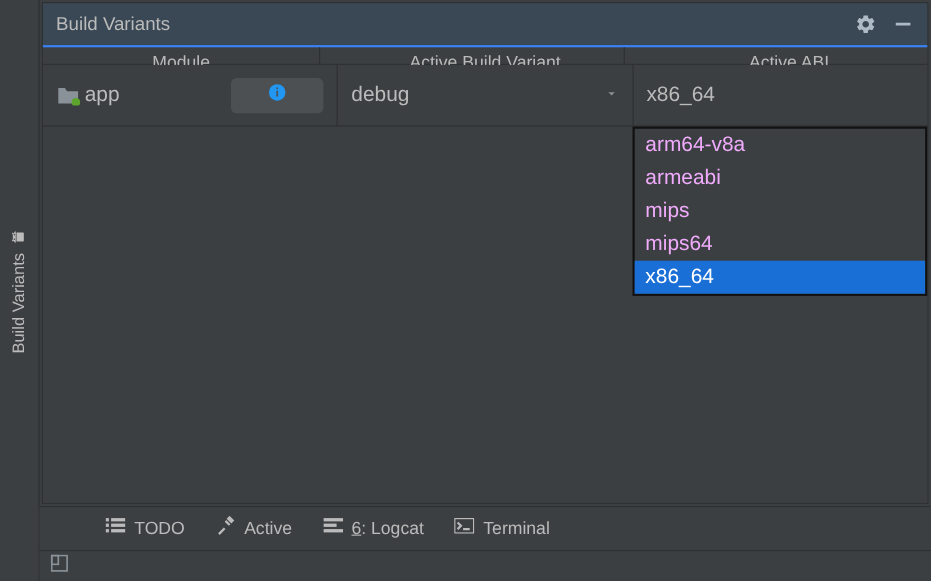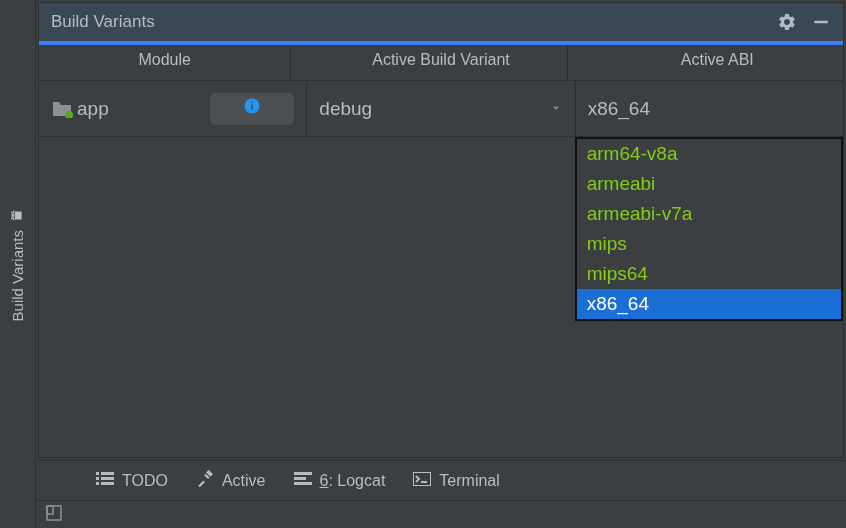--- a/index.html
+++ b/index.html
@@ -72,23 +72,23 @@
     }
     .icon-btn {
       cursor: pointer;
       display: flex;
       align-items: center;
       justify-content: center;
     }
     .columns-header {
       display: flex;
       background: #3c3f41;
-      border-top: 4px solid #3b82f6;
+      border-top: 2px solid #3b82f6;
       border-bottom: 1px solid #2d2f30;
-      height: 40px;
+      height: 18px;
       gap: 24px;
     }
     .col-header {
       flex: 1;
       text-align: center;
       font-size: 16px;
       color: #bbbbbb;
       line-height: 30px;
       border-right: 1px solid #2d2f30;
     }
@@ -147,21 +147,21 @@
       top: 56px;
       left: -1px;
       right: 0;
       background: #3c3f41;
       border: 2px solid #111;
       z-index: 10;
     }
     .dropdown-item {
       padding: 4px 10px;
       font-size: 19px;
-      color: #84cc16;
+      color: #f0abfc;
       cursor: pointer;
     }
     .dropdown-item.selected {
       background: #1a6fd6;
       color: #ffffff;
     }
     .bottom-toolbar {
       height: 40px;
       background: #3c3f41;
       display: flex;
@@ -257,21 +257,20 @@
             </svg>
           </span>
         </div>
 
         <div class="cell abi-cell">
           <span>x86_64</span>
 
           <div class="dropdown-popup" id="abi-popup">
               <div class="dropdown-item">arm64-v8a</div>
               <div class="dropdown-item">armeabi</div>
-              <div class="dropdown-item">armeabi-v7a</div>
               <div class="dropdown-item">mips</div>
               <div class="dropdown-item">mips64</div>
               <div class="dropdown-item selected">x86_64</div>
             </div>
         </div>
 
       </div>
     </div>
   </div>
 

